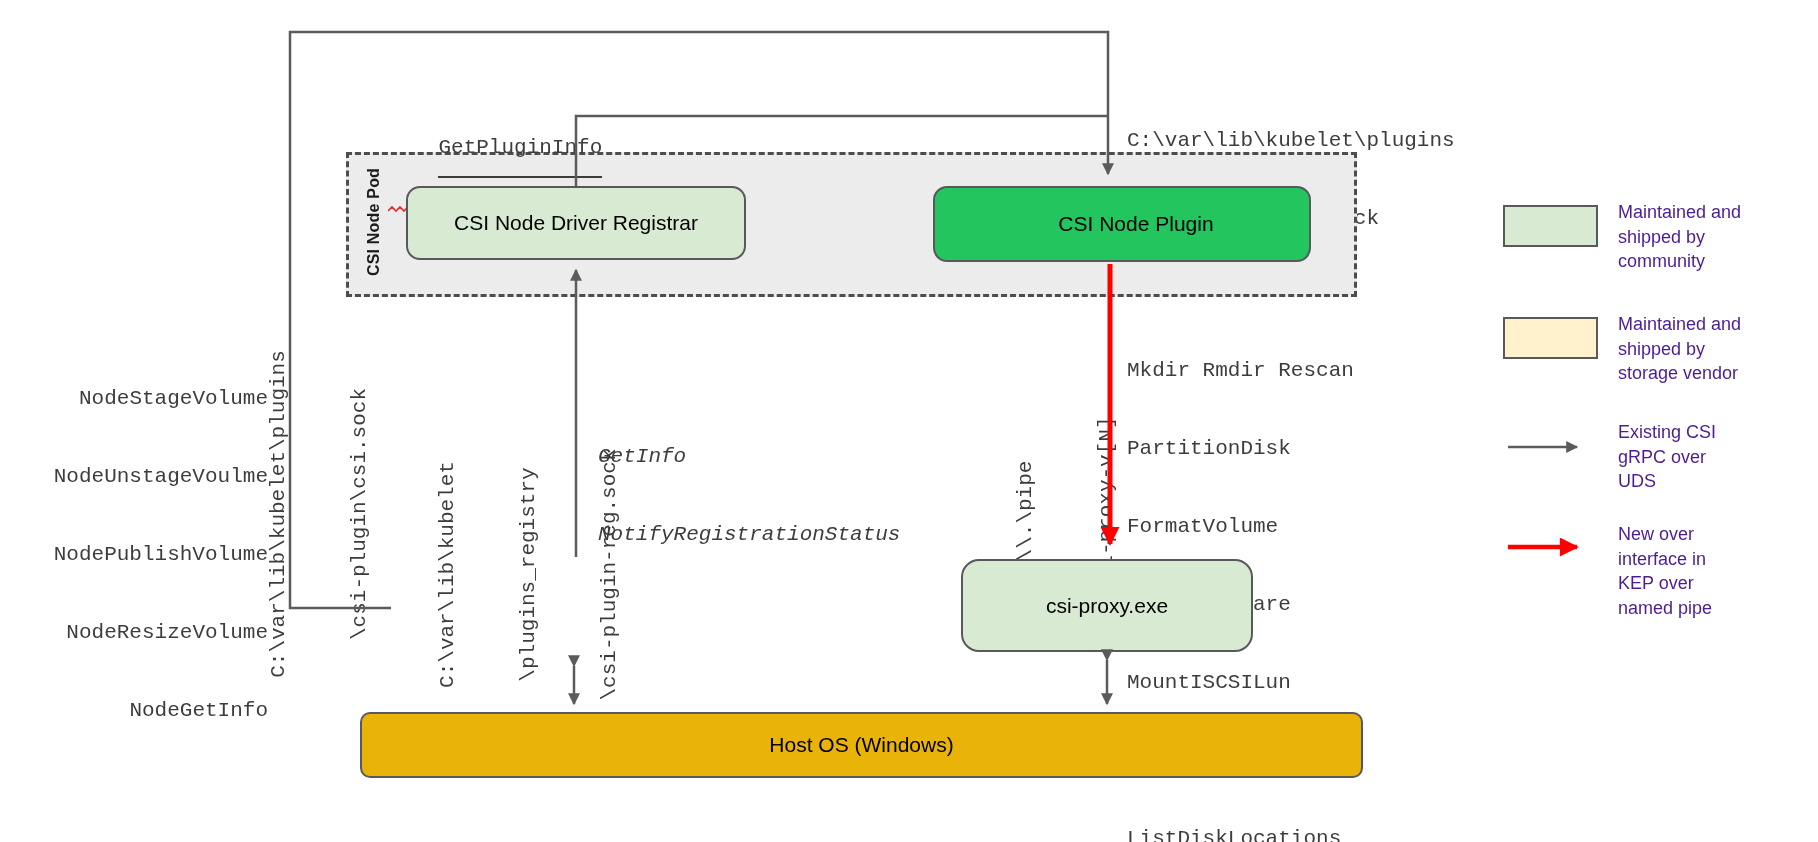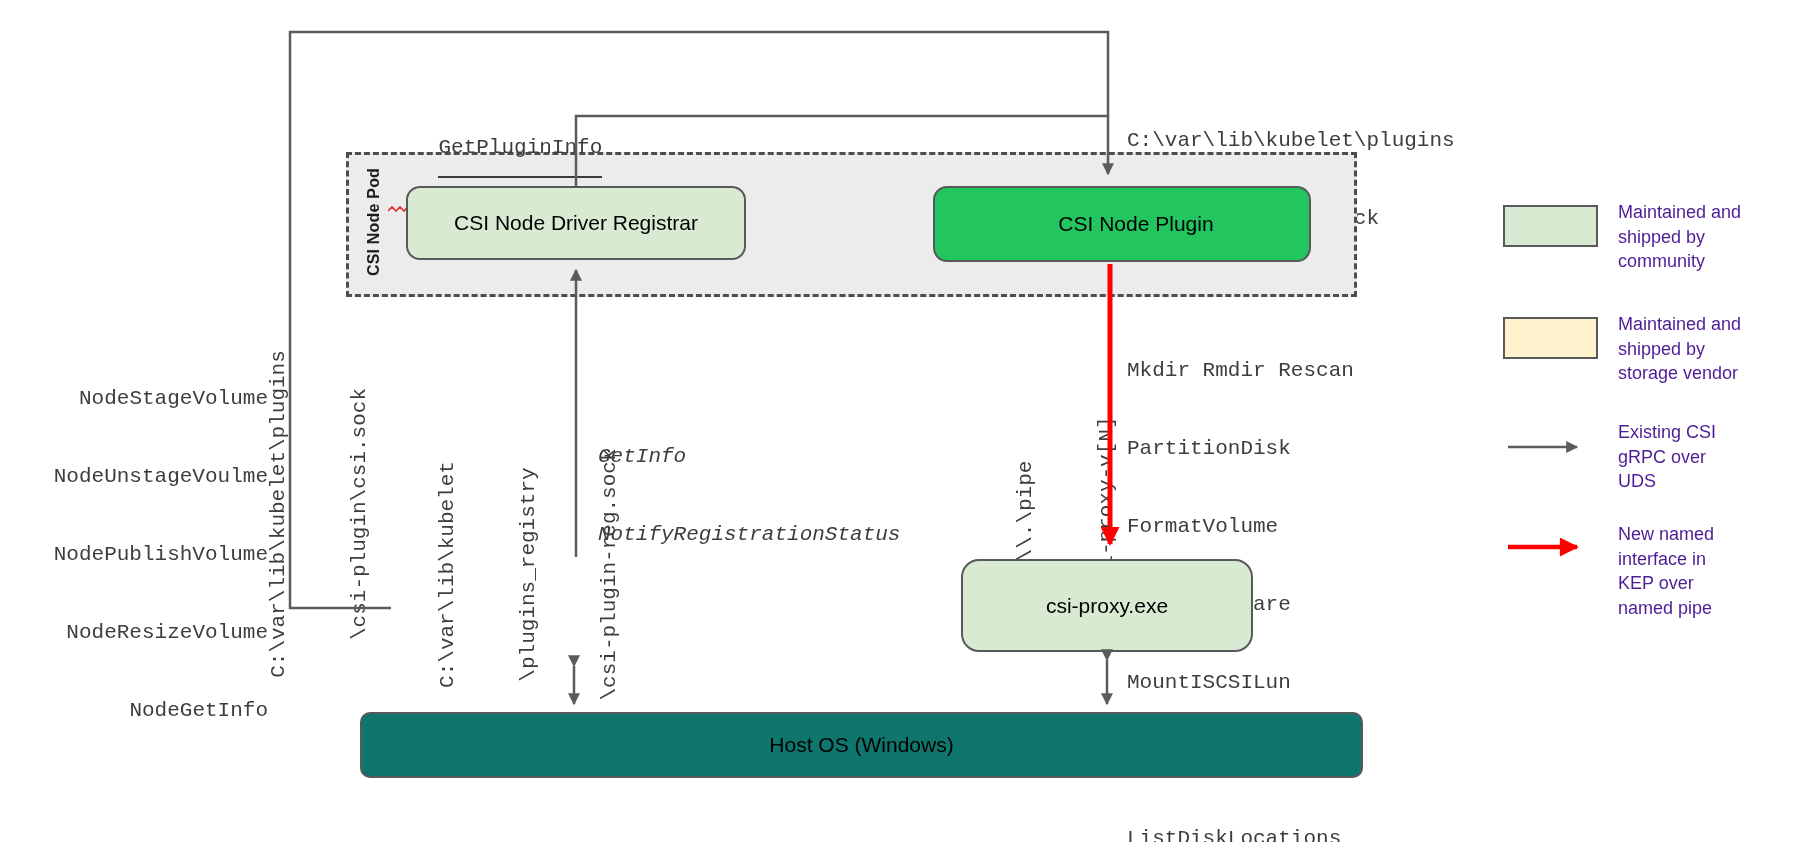--- a/index.html
+++ b/index.html
@@ -20,21 +20,21 @@
   .pod{
     position:absolute;background:#ececec;border:3px dashed #4d4d4d;z-index:1;
   }
   .pod-label{
     position:absolute;transform:rotate(-90deg);transform-origin:center;
     font-size:16px;font-weight:600;color:#1c1c1c;text-align:center;z-index:2;
     letter-spacing:0.2px;
   }
   .green{background:#d9ead3;border-radius:14px;}
   .yellow{background:#22c55e;border-radius:14px;padding-left:28px;}
-  .blue{background:#0f766e;border-radius:10px;text-align:right;}
+  .blue{background:#eab308;border-radius:10px;text-align:right;}
   .vtext{
     position:absolute;transform:rotate(-90deg);transform-origin:center;
     text-align:center;z-index:2;line-height:27px;
   }
   .calls{z-index:2;line-height:26px;}
   .callrow{display:block;}
   #lines{position:absolute;left:0;top:0;z-index:4;pointer-events:none;}
   .gpi-wrap{z-index:2;}
   .gpi-text{
     display:inline-block;border-bottom:2px solid #3d3d3d;padding-bottom:15px;
@@ -164,19 +164,19 @@
     <span class="callrow">storage vendor</span>
   </div>
 
   <div class="legend-text" style="left:1618px;top:420px;width:200px;">
     <span class="callrow">Existing CSI</span>
     <span class="callrow">gRPC over</span>
     <span class="callrow">UDS</span>
   </div>
 
   <div class="legend-text" style="left:1618px;top:522px;width:200px;">
-    <span class="callrow">New named</span>
+    <span class="callrow">New over</span>
     <span class="callrow">interface in</span>
     <span class="callrow">KEP over</span>
     <span class="callrow">named pipe</span>
   </div>
 
 </div>
 
 </body></html>

